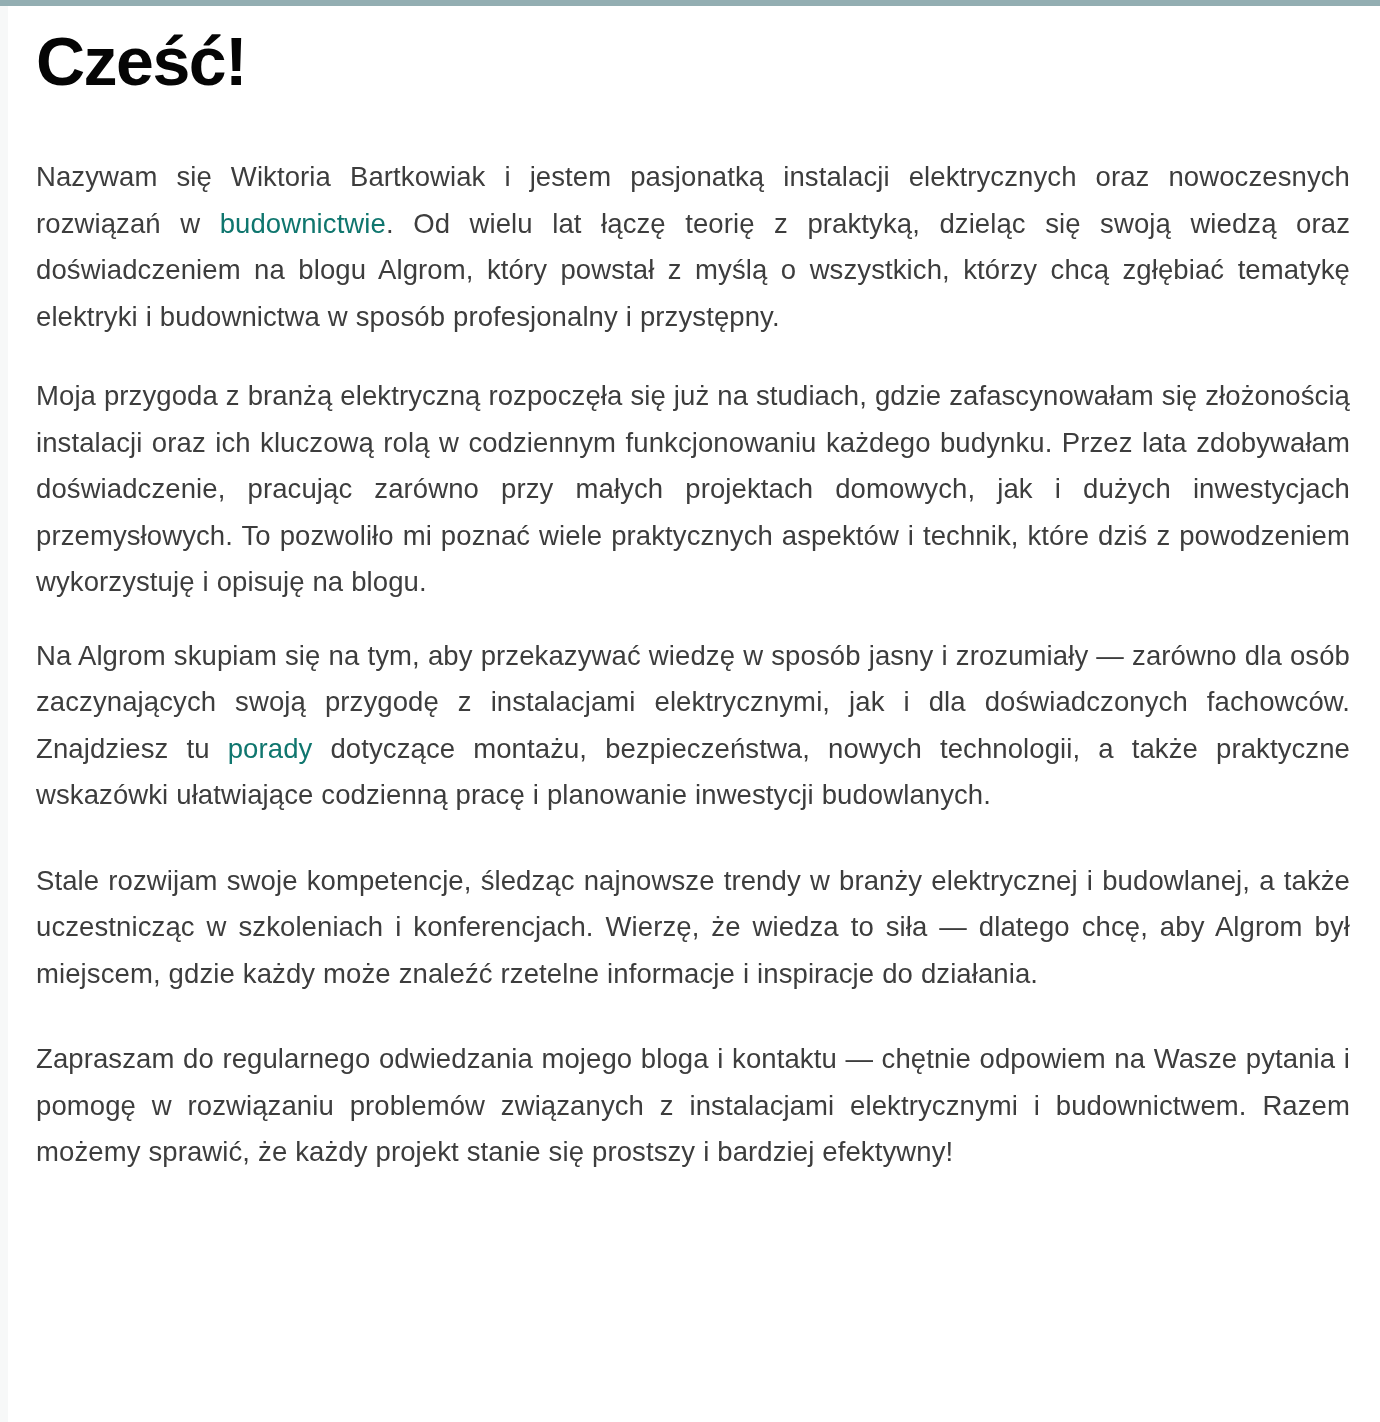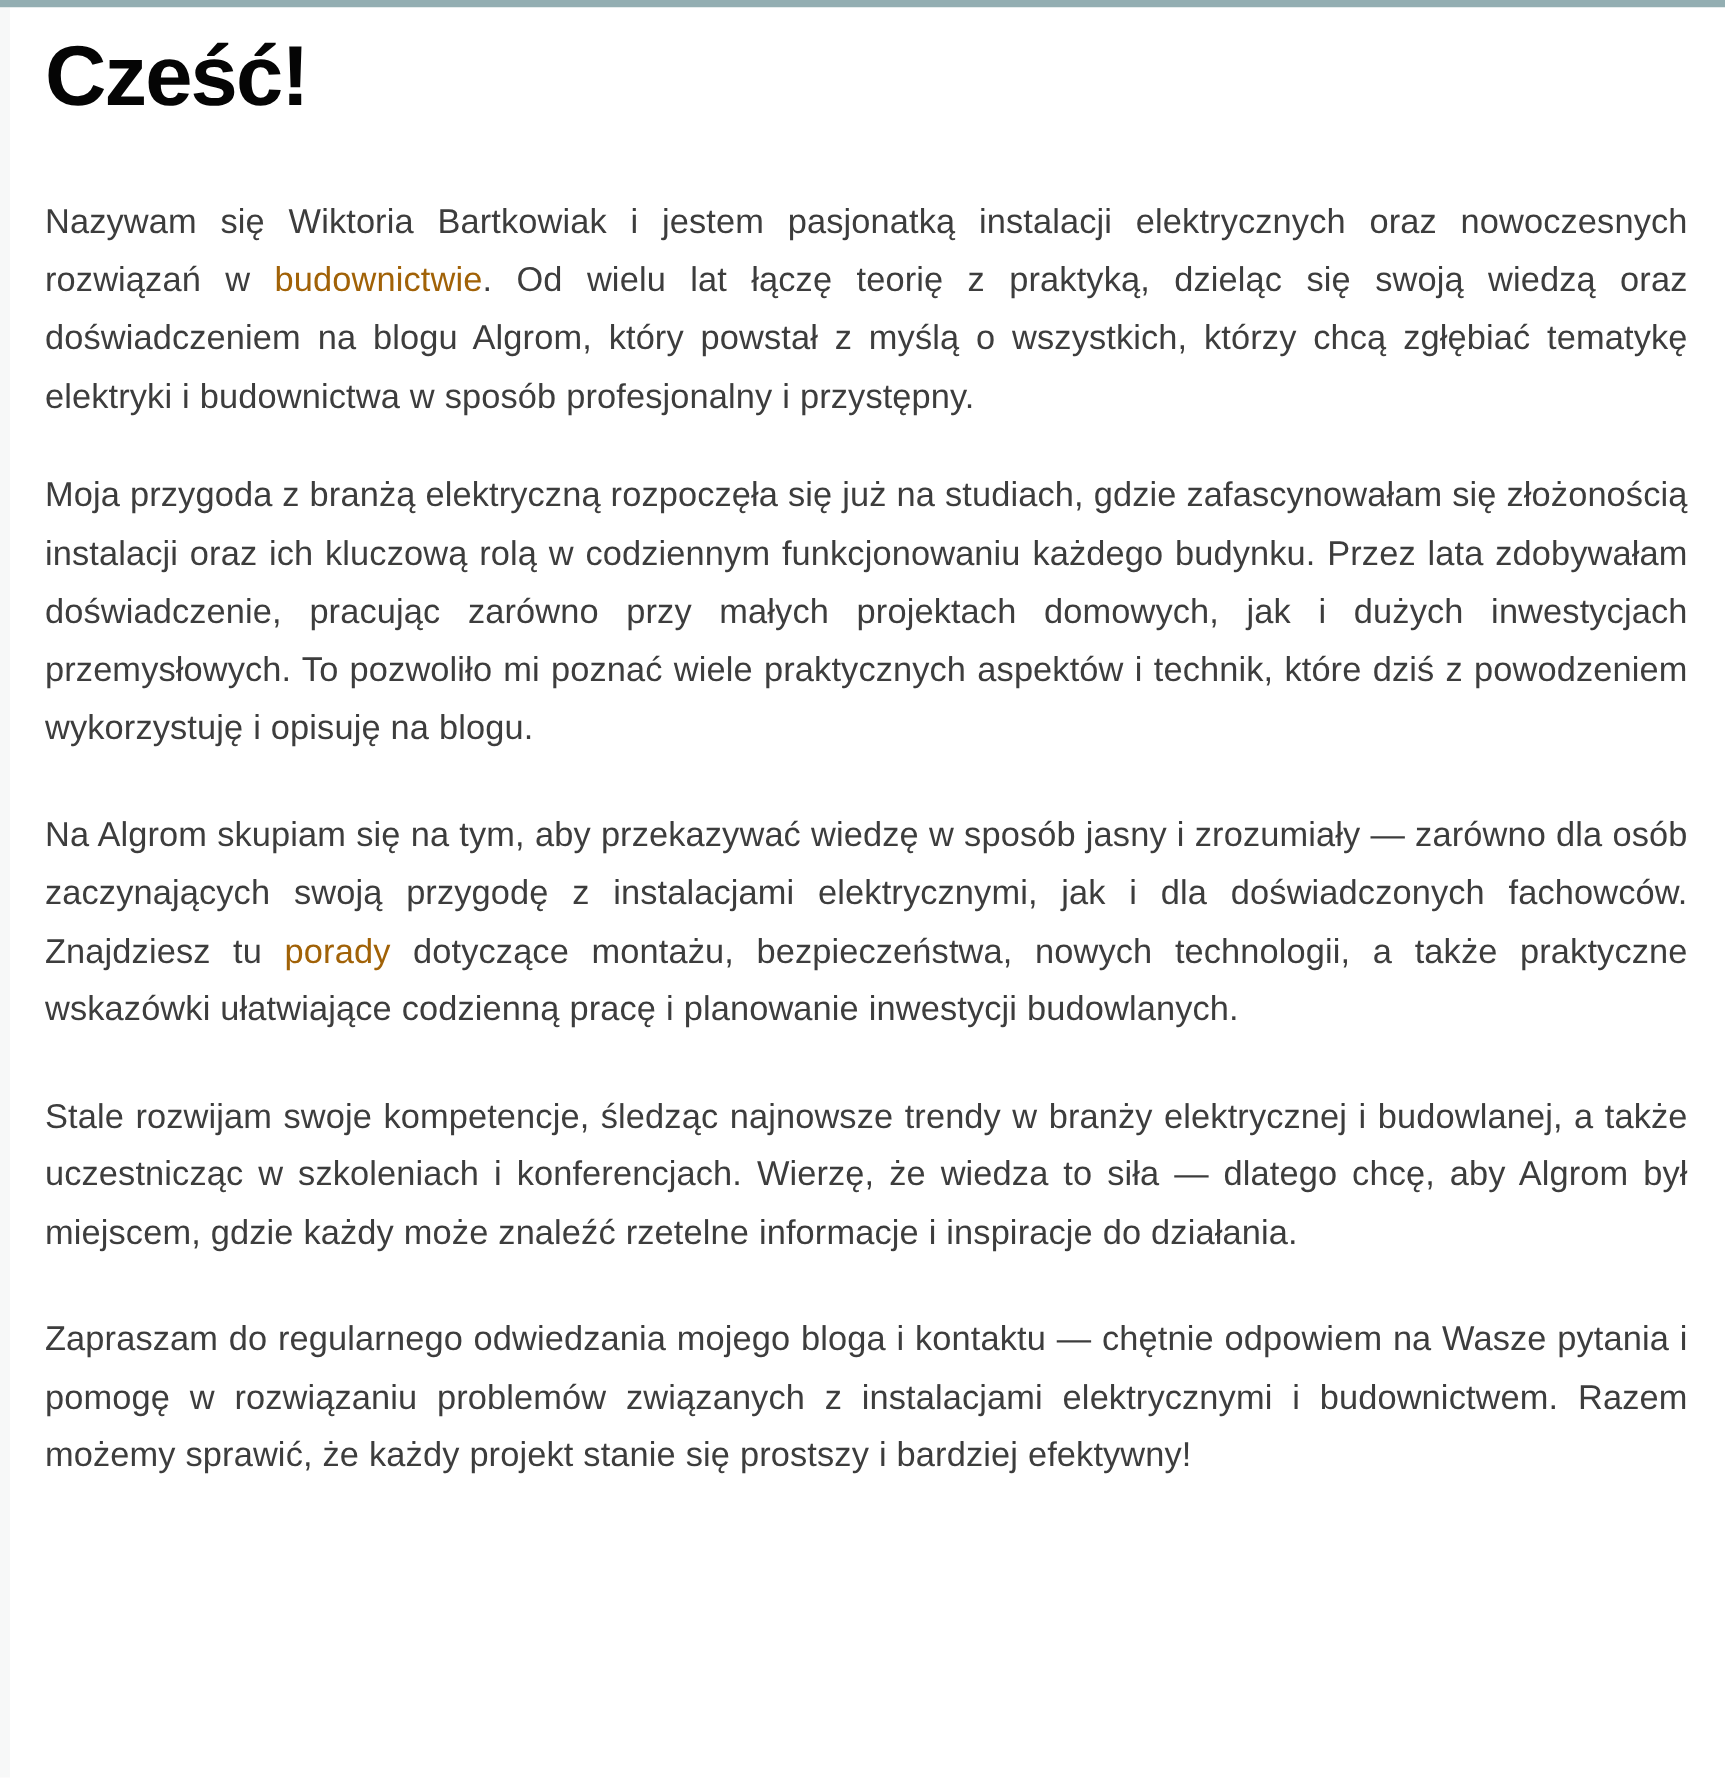--- a/index.html
+++ b/index.html
@@ -66,25 +66,25 @@
     line-height: 46.5px;
     font-weight: 400;
     color: #3d3d3d;
     text-align: justify;
     text-justify: inter-word;
     letter-spacing: 0.1px;
     word-spacing: 0.2px;
   }
   #paragraph-1 { margin-top: 52px; }
   #paragraph-2 { margin-top: 33px; }
-  #paragraph-3 { margin-top: 39px; }
+  #paragraph-3 { margin-top: 27px; }
   #paragraph-4 { margin-top: 39px; }
   #paragraph-5 { margin-top: 39px; }
   .inline-link {
-    color: #a16207;
+    color: #0f766e;
     text-decoration: none;
     cursor: pointer;
   }
 </style>
 </head>
 <body>
 
 <div id="top-accent-bar"></div>
 <div id="left-gutter"></div>
 

